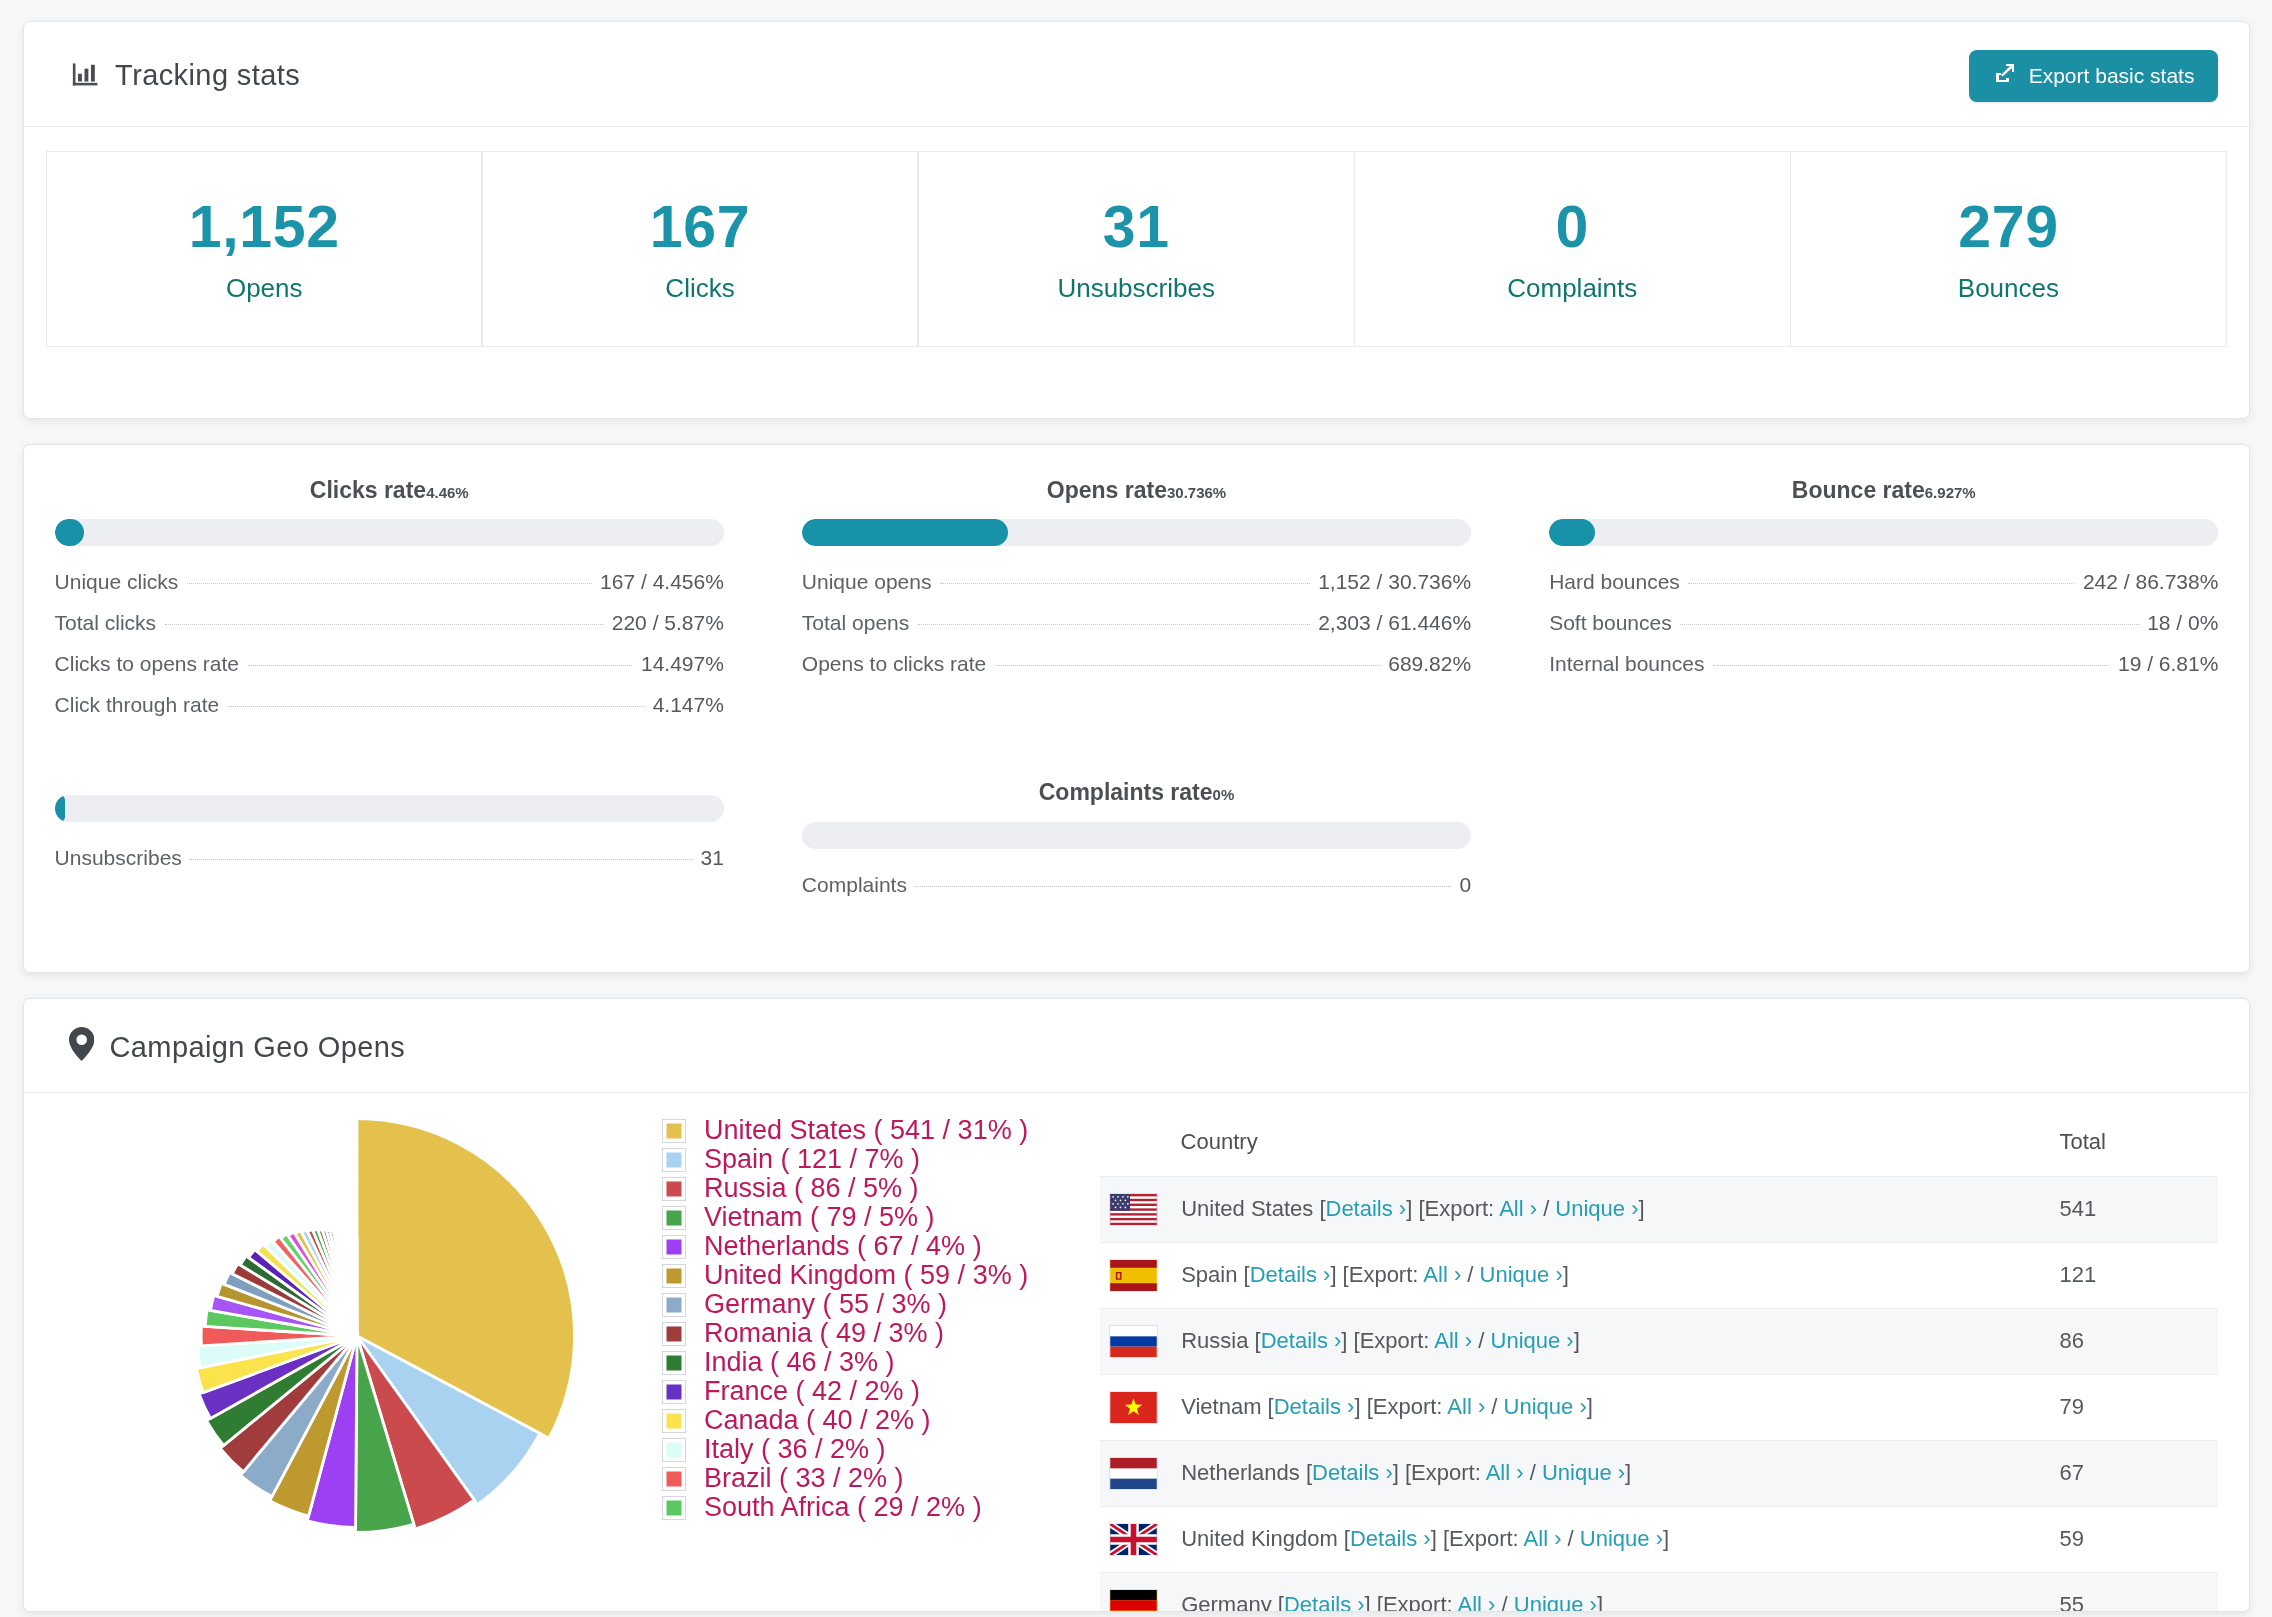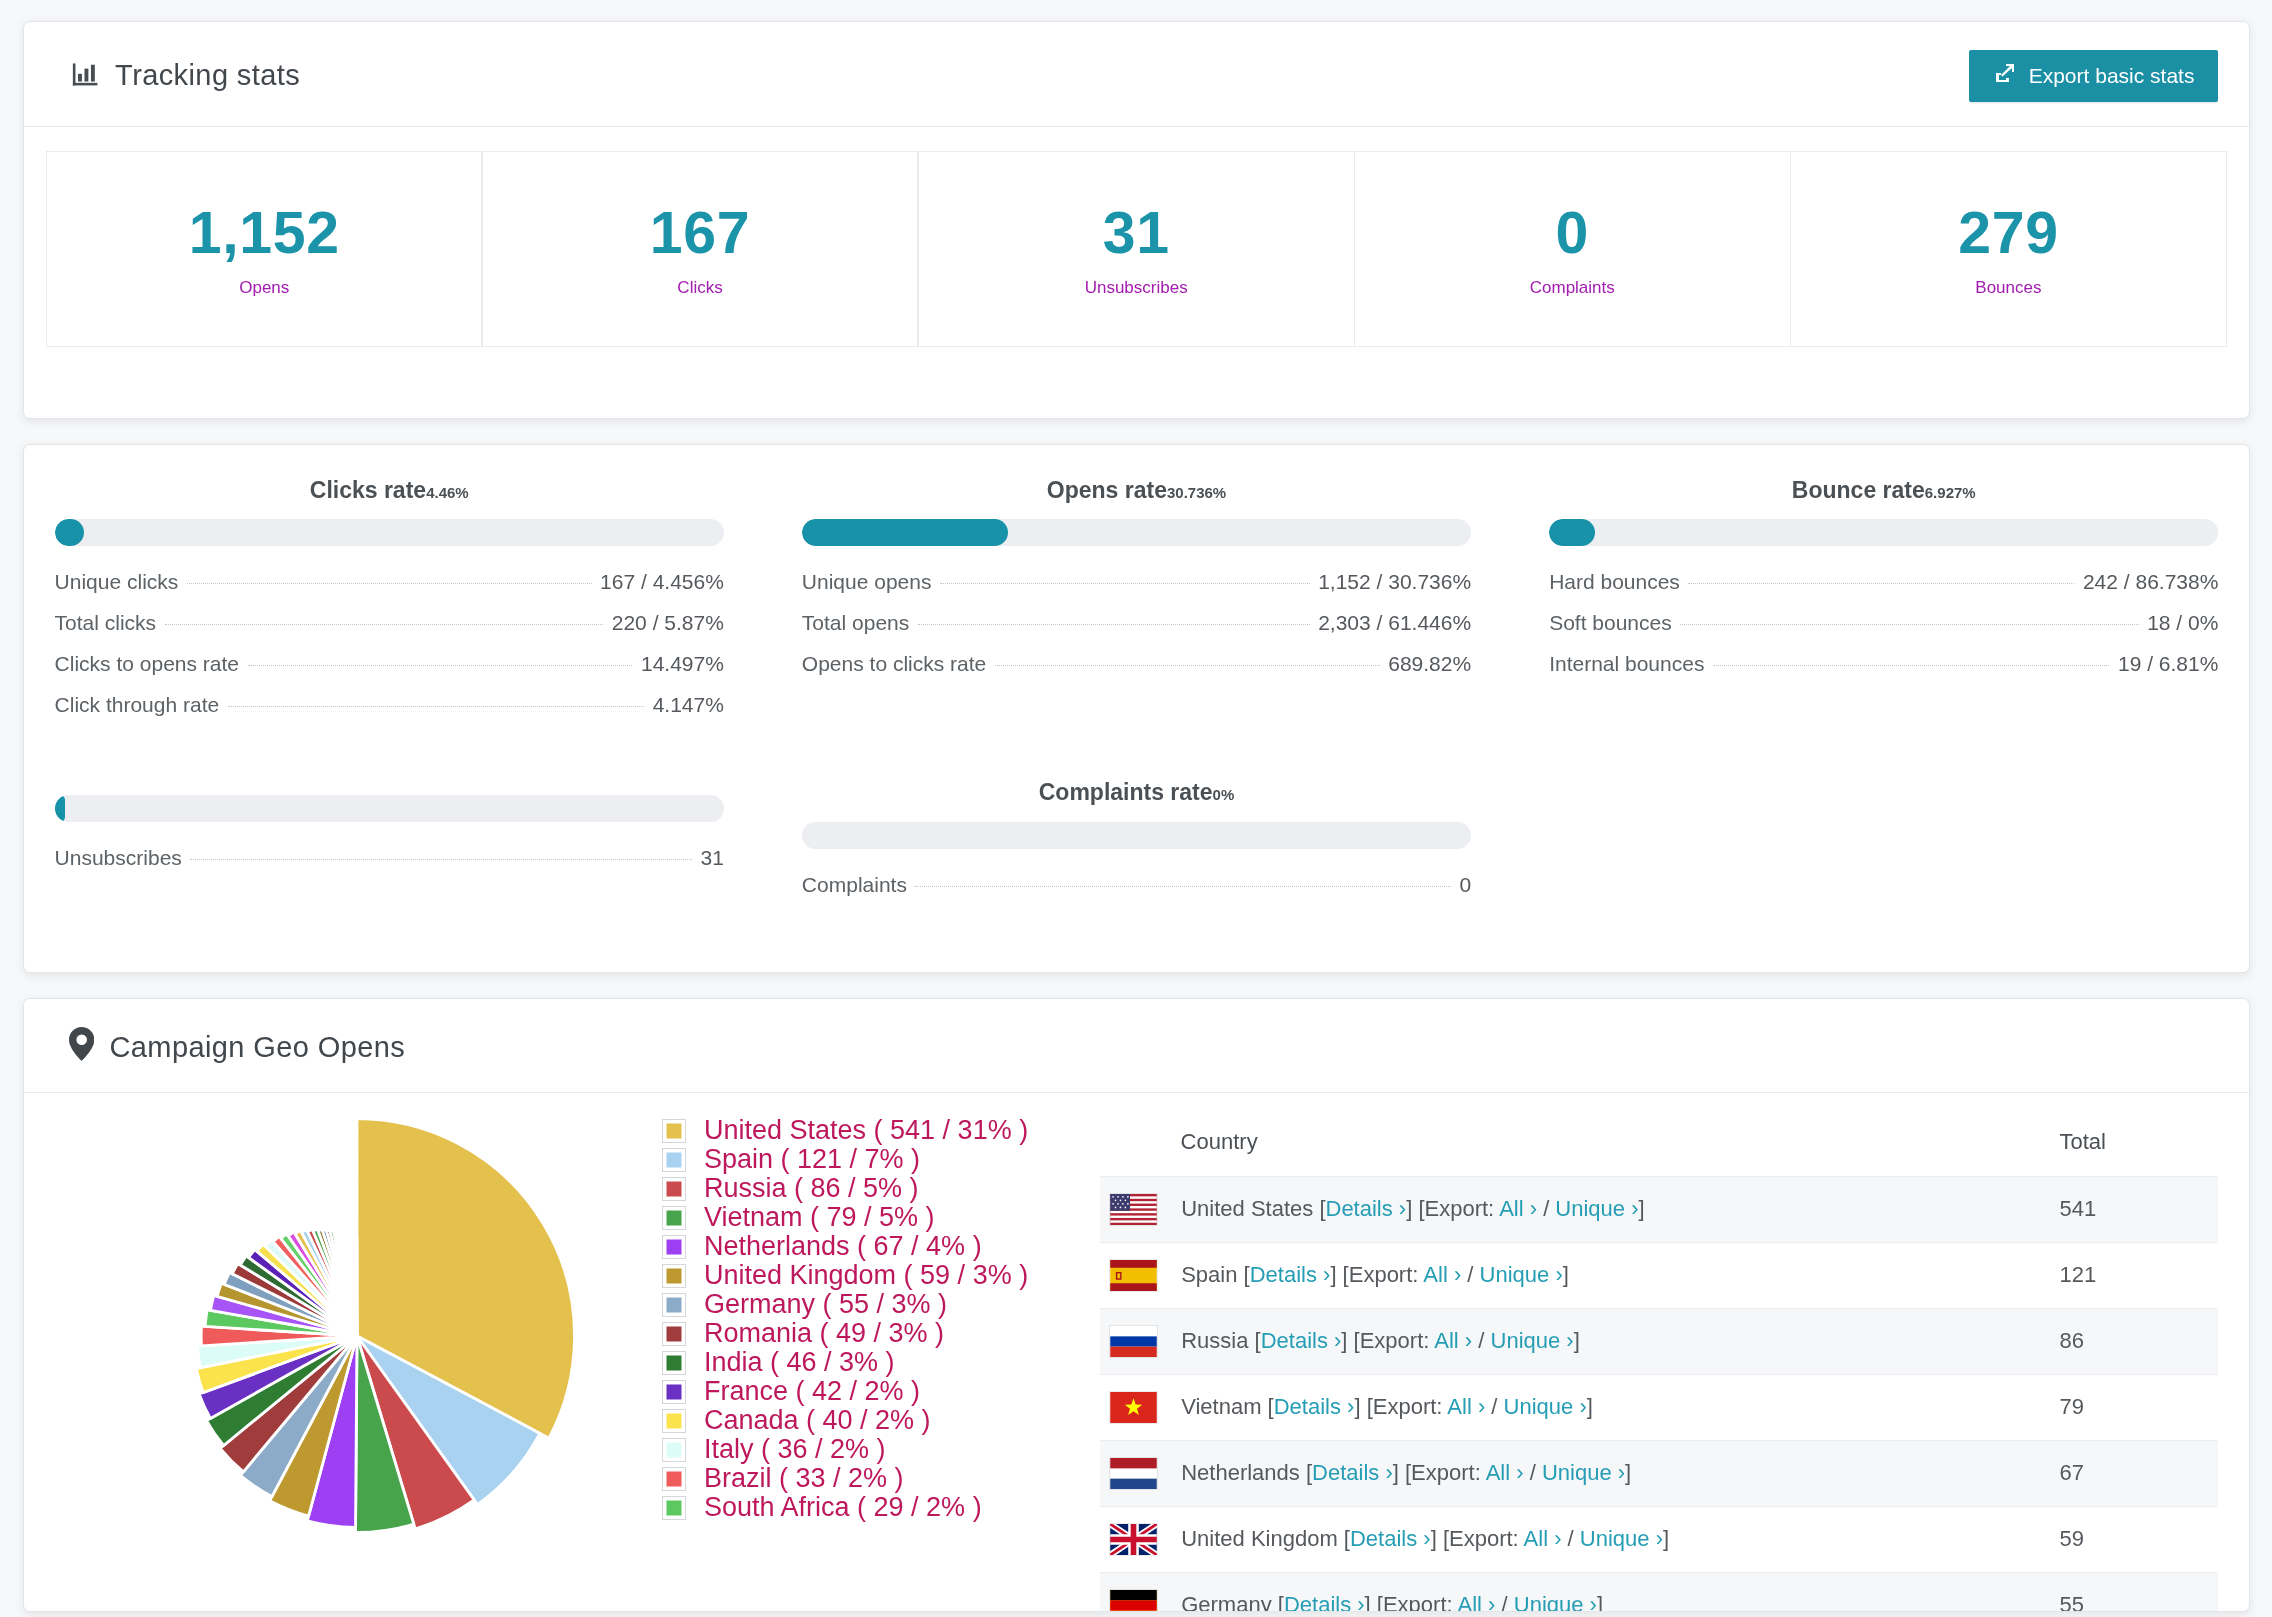--- a/index.html
+++ b/index.html
@@ -10,30 +10,30 @@
     margin:0 22.6px; box-shadow:0 2.1px 8.5px rgba(60,70,85,.10); }
   .card-head { display:flex; align-items:center; padding:28px 31px 24px 45px; }
   .card-title { font-size:29px; font-weight:500; color:#42474c; letter-spacing:0.4px;
     display:flex; align-items:center; gap:15.5px;justify-content:center; }
   .card-title svg { flex:0 0 auto; }
   .divider { border-top:0.7px solid #e9eaec; }
 
   
   #card-tracking { margin-top:21px; padding-bottom:71px; }
   .export-btn { margin-left:auto; background:#1b8fa4; color:#fff; border:none;
-    border-radius:2px; font-size:21px; font-family:inherit; padding:11.3px 24px;
+    border-radius:8px; font-size:21px; font-family:inherit; padding:11.3px 24px;
     display:flex; align-items:center; gap:11.3px; cursor:pointer;
     box-shadow:0 1.4px 0 rgba(0,0,0,.08); }
   #summary-row { display:grid; grid-template-columns:repeat(5,1fr);
     margin:24px 22.6px 0; }
   .sum-box { border:0.7px solid #e9ebed; margin-left:-0.7px; height:196px;
     display:flex; flex-direction:column; align-items:center; justify-content:center; }
   .sum-box:first-child { margin-left:0; }
   .sum-value { font-size:59px; font-weight:700; color:#1b93a9; letter-spacing:0.7px; }
-  .sum-label { font-size:17px; color:#a21caf; margin-top:11.3px; }
+  .sum-label { font-size:26px; color:#0f766e; margin-top:11.3px; }
 
   
   #card-rates { margin-top:25.4px; padding:32px 31px 58px;
     display:grid; grid-template-columns:repeat(3,1fr); gap:45px 78px; }
   .rate-head { display:flex; justify-content:center; align-items:baseline; }
   .rate-title { font-size:23px; font-weight:700; color:#4b5054; }
   .rate-value { font-size:15px; font-weight:700; color:#4b5054; }
   .bar { margin-top:15.5px; height:27px; border-radius:13.4px; background:#eceef1; overflow:hidden; }
   .bar-fill { height:100%; background:#1792a8; border-radius:13.4px; }
   .rate-rows { margin-top:24px; }

